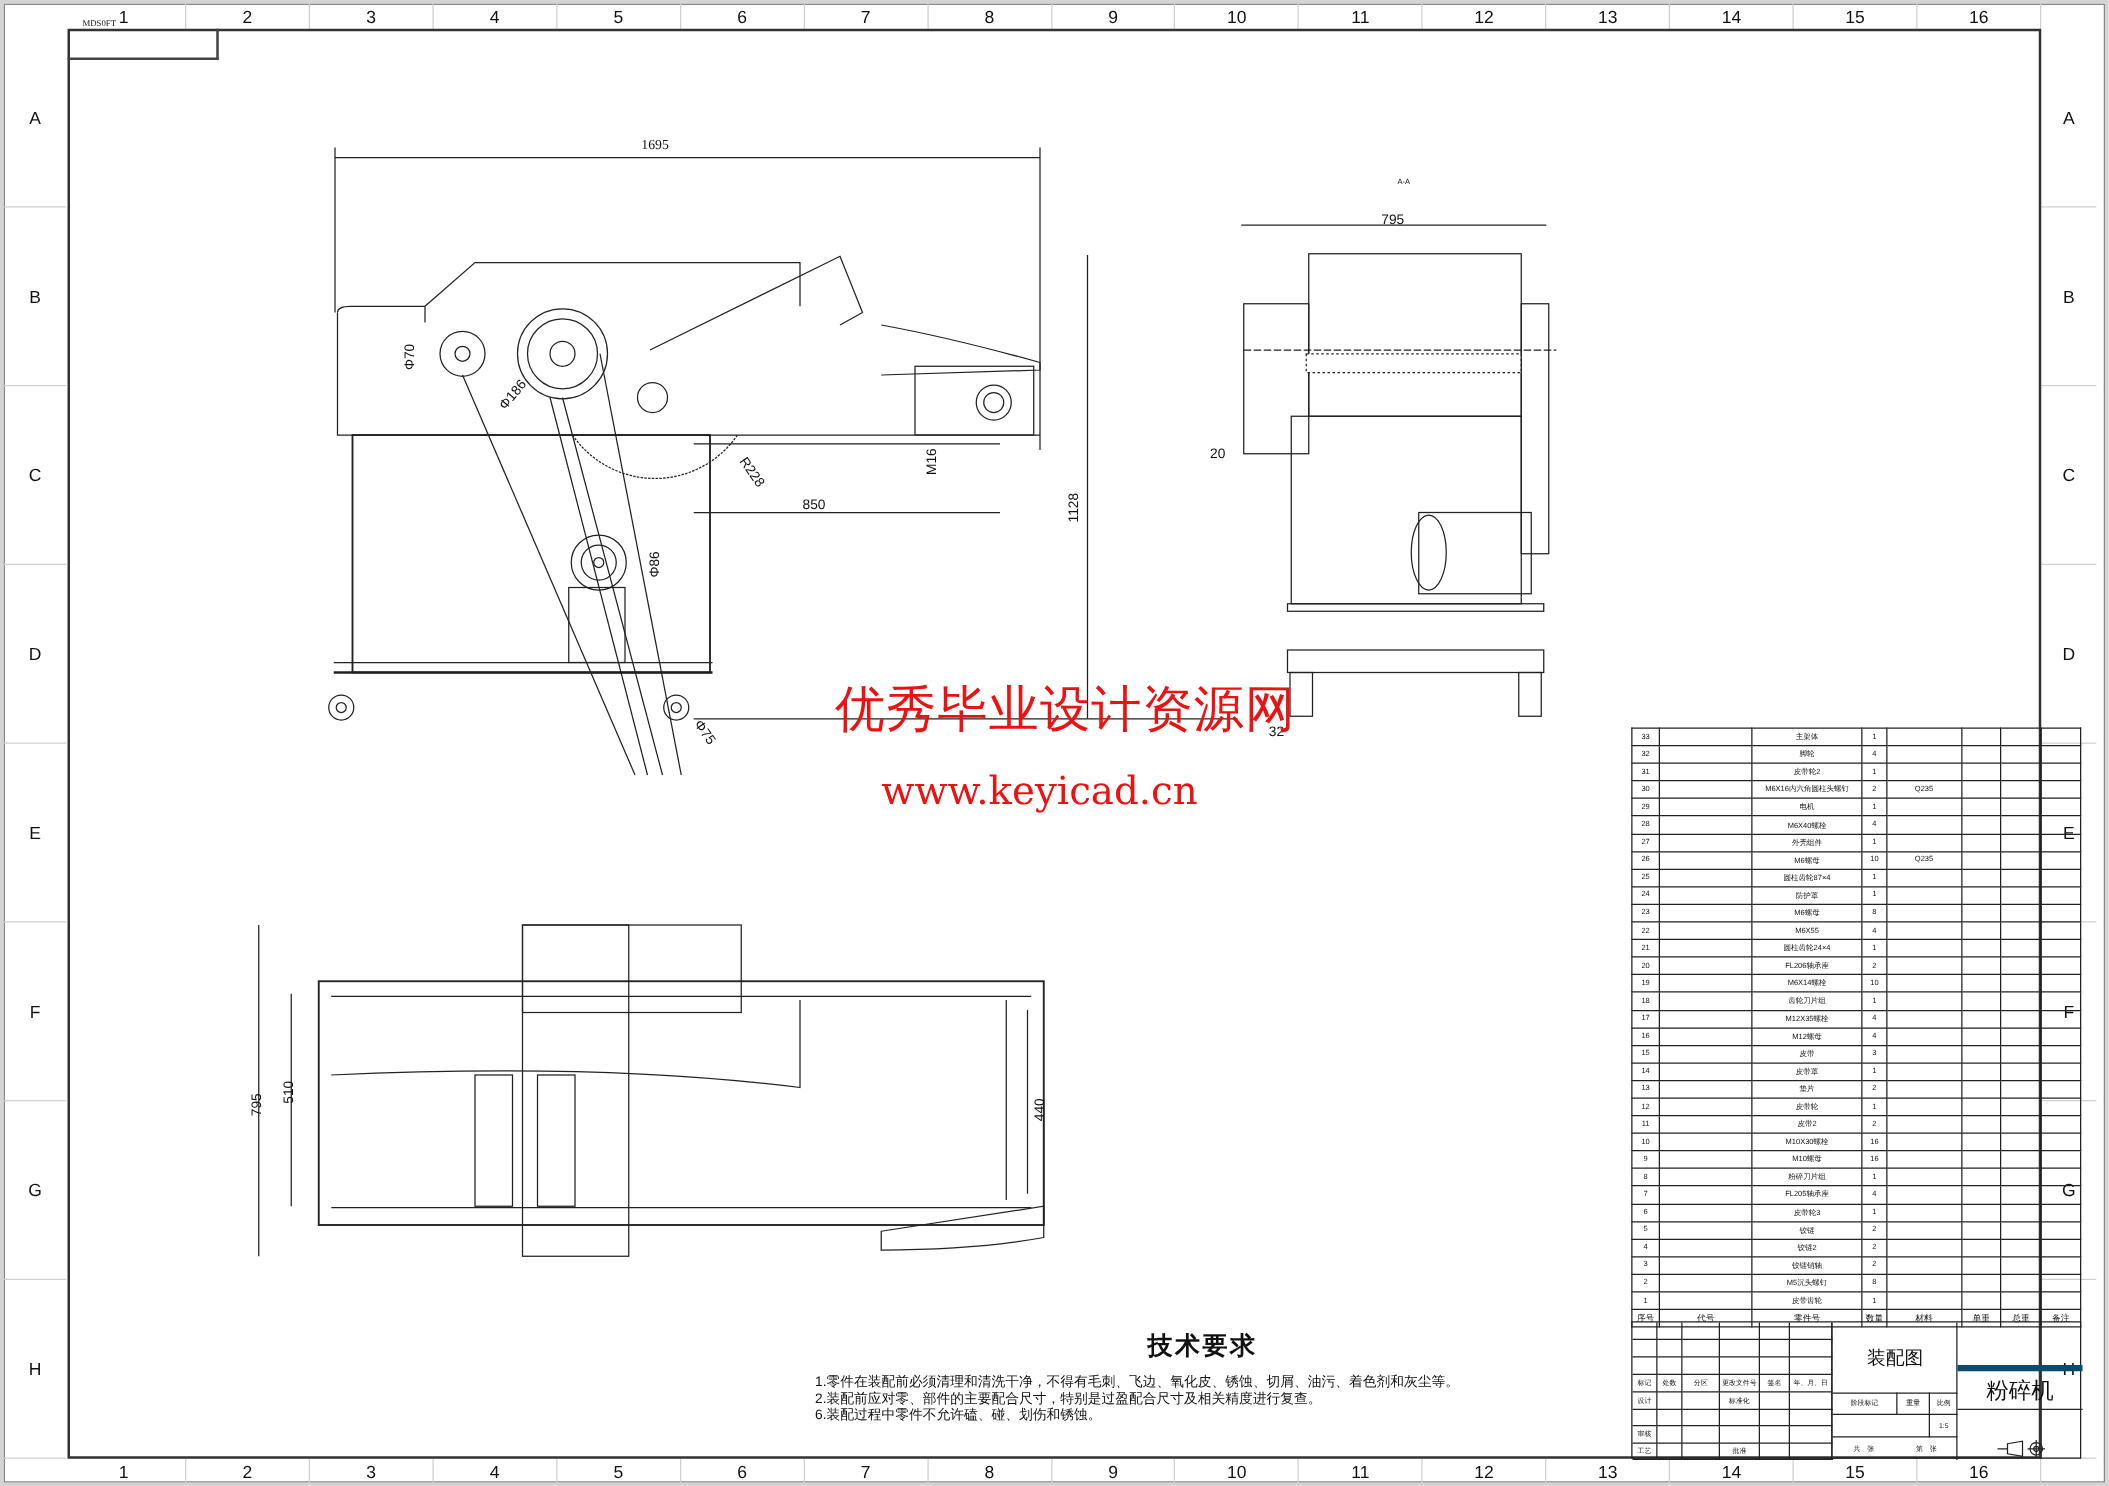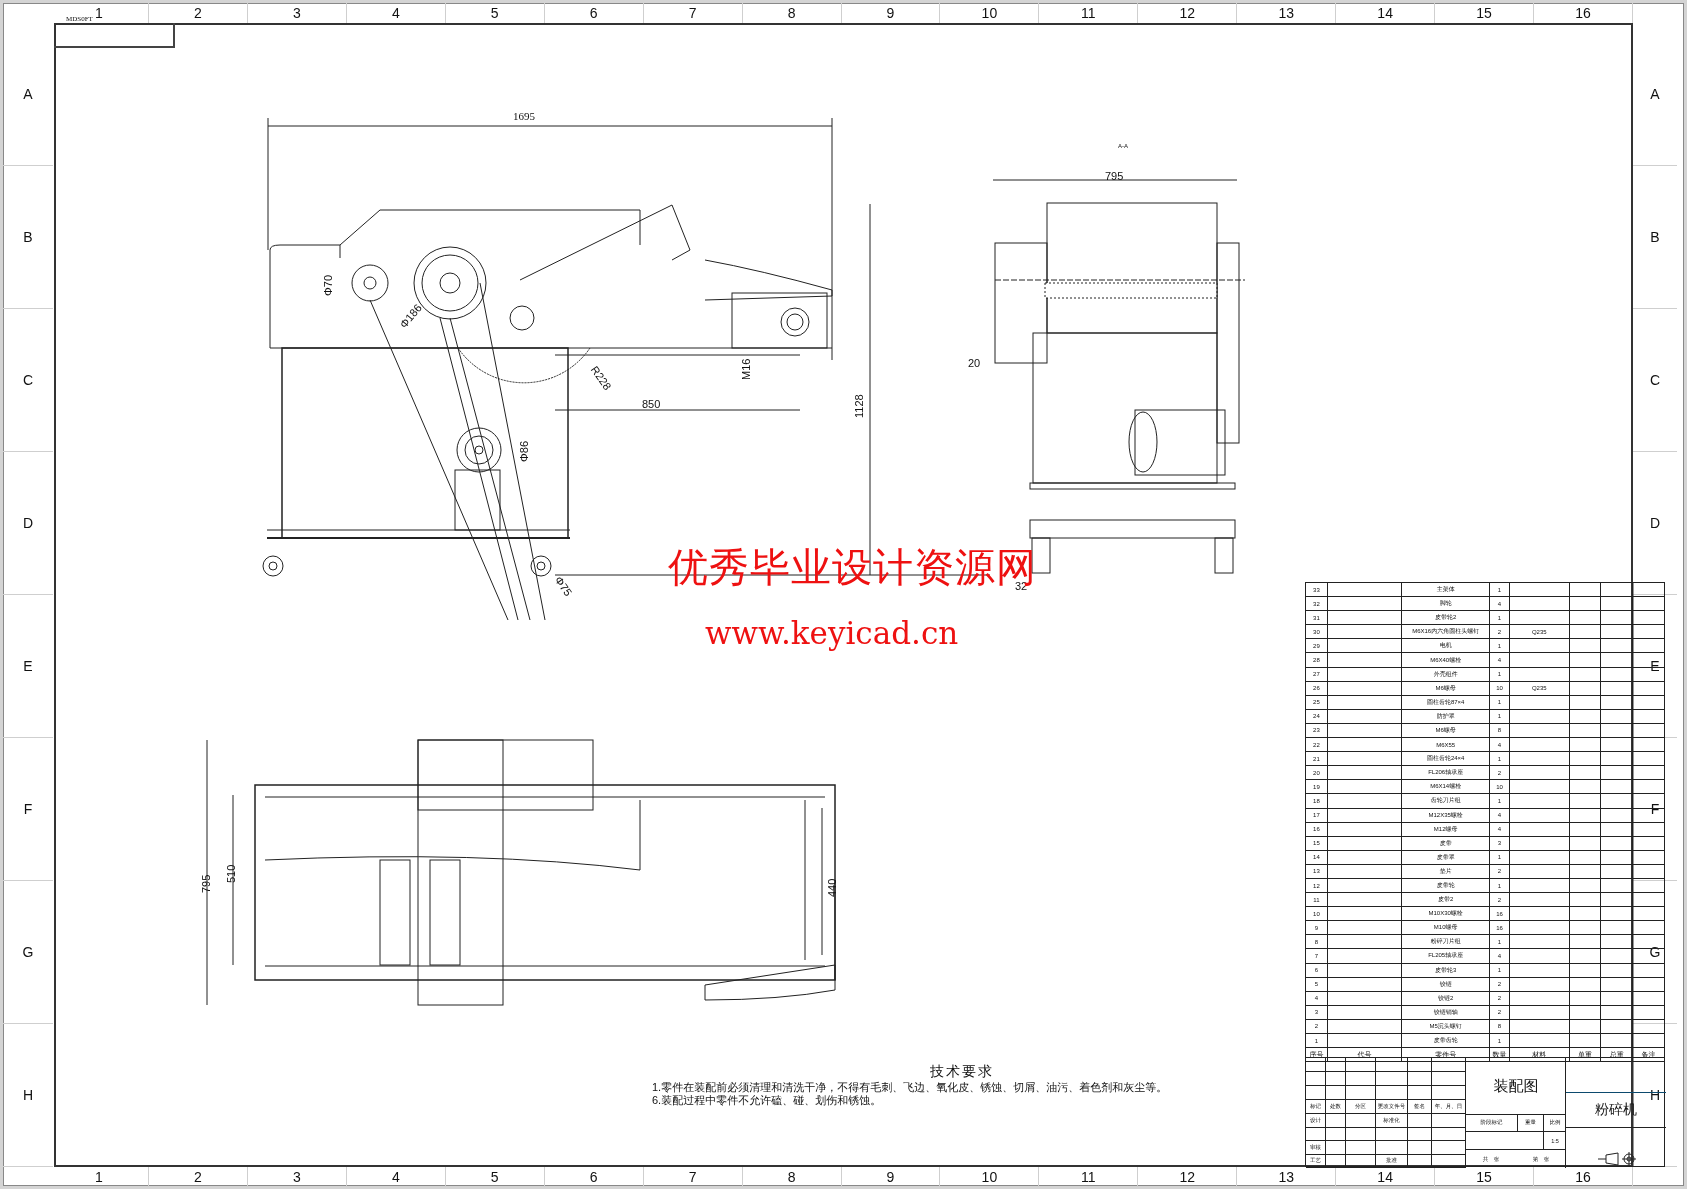--- a/index.html
+++ b/index.html
@@ -14,34 +14,34 @@
   .frame { position: absolute; left: 54px; top: 23px; width: 1579px; height: 1144px; border: 2px solid #333; }
   .corner-tag { position: absolute; left: 18px; top: 15px; font-size: 7px; font-family: "Liberation Serif", serif; padding-left: 48px; }
   .corner-box { position: absolute; left: 54px; top: 23px; width: 121px; height: 25px; border: 2px solid #444; border-top: none; border-left: none; }
   svg.draw { position: absolute; left: 0; top: 0; }
   .watermark { position: absolute; color: #ee1111; font-family: "DejaVu Serif", serif; white-space: nowrap; }
   .wm1 { left: 668px; top: 540px; font-size: 40px; letter-spacing: 1px; }
   .wm2 { left: 705px; top: 615px; font-size: 31px; }
   .dim { position: absolute; font-size: 11px; color: #111; }
   .dim.v { transform: rotate(-90deg); transform-origin: left top; }
   .tech { position: absolute; left: 652px; top: 1063px; width: 620px; }
-  .tech h3 { font-size: 14px; font-weight: normal; text-align: center; letter-spacing: 2px; }
+  .tech h3 { font-size: 20px; font-weight: bold; text-align: center; letter-spacing: 2px; margin-bottom: 10px; }
   .tech p { font-size: 11px; line-height: 13px; }
   .bom { position: absolute; left: 1305px; top: 582px; width: 360px; border-collapse: collapse; font-size: 6px; }
   .bom td { border: 1px solid #222; height: 14.1px; text-align: center; padding: 0; overflow: hidden; white-space: nowrap; }
   .bom td.n { width: 22px; } .bom td.c { width: 75px; } .bom td.nm { width: 88px; } .bom td.q { width: 20px; } .bom td.m { width: 60px; } .bom td.w { width: 32px; }
   .bom tr.head td { font-size: 7px; }
   .title-block { position: absolute; left: 1305px; top: 1057px; width: 360px; height: 110px; border: 1px solid #222; }
   .tb-grid { position: absolute; left: 0; top: 0; width: 160px; height: 110px; border-right: 1px solid #222; display: grid; grid-template-columns: 20px 20px 30px 32px 24px 34px; grid-template-rows: repeat(4, 14px) repeat(4, 13.5px); font-size: 5.5px; }
   .tb-grid div { border-right: 1px solid #222; border-bottom: 1px solid #222; display: flex; align-items: center; justify-content: center; }
   .tb-mid { position: absolute; left: 160px; top: 0; width: 100px; height: 110px; border-right: 1px solid #222; }
   .tb-right { position: absolute; left: 260px; top: 0; width: 100px; height: 110px; }
   .asm-title { position: absolute; left: 0; top: 1px; width: 100px; height: 56px; display: flex; align-items: center; justify-content: center; font-size: 15px; border-bottom: 1px solid #222; }
   .small-cell { position: absolute; font-size: 5.5px; display: flex; align-items: center; justify-content: center; border-right: 1px solid #222; border-bottom: 1px solid #222; }
-  .part-name { position: absolute; left: 0; top: 34px; width: 100px; height: 36px; border-top: 1px solid #0c4a6e; border-bottom: 1px solid #222; display: flex; align-items: center; justify-content: center; font-size: 14px; }
+  .part-name { position: absolute; left: 0; top: 34px; width: 100px; height: 36px; border-top: 5px solid #0c4a6e; border-bottom: 1px solid #222; display: flex; align-items: center; justify-content: center; font-size: 18px; }
 </style>
 </head>
 <body>
 
 <div class="sheet"></div>
 
 <div class="col-ruler">
   <span>1</span>
     <span>2</span>
     <span>3</span>
@@ -195,20 +195,21 @@
 <span class="dim v" style="left:200px;top:893px;">795</span>
 <span class="dim v" style="left:225px;top:883px;">510</span>
 <span class="dim v" style="left:826px;top:897px;">440</span>
 
 <div class="watermark wm1">优秀毕业设计资源网</div>
 <div class="watermark wm2">www.keyicad.cn</div>
 
 <div class="tech">
   <h3>技术要求</h3>
   <p>1.零件在装配前必须清理和清洗干净，不得有毛刺、飞边、氧化皮、锈蚀、切屑、油污、着色剂和灰尘等。</p>
+  <p>2.装配前应对零、部件的主要配合尺寸，特别是过盈配合尺寸及相关精度进行复查。</p>
   <p>6.装配过程中零件不允许磕、碰、划伤和锈蚀。</p>
 </div>
 
 <table class="bom" id="bom">
     <tbody id="bom-body">
       <tr>
         <td class="n">33</td>
         <td class="c"></td>
         <td class="nm">主架体</td>
         <td class="q">1</td>

